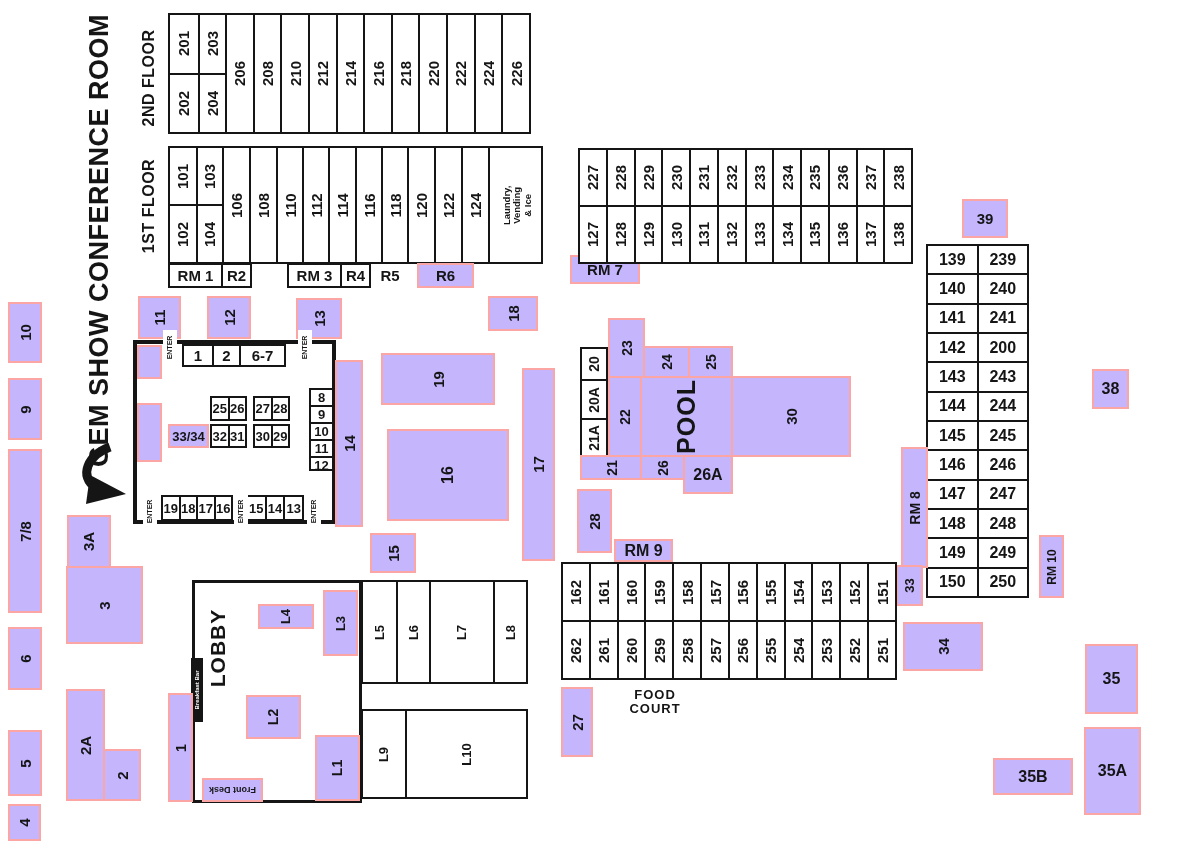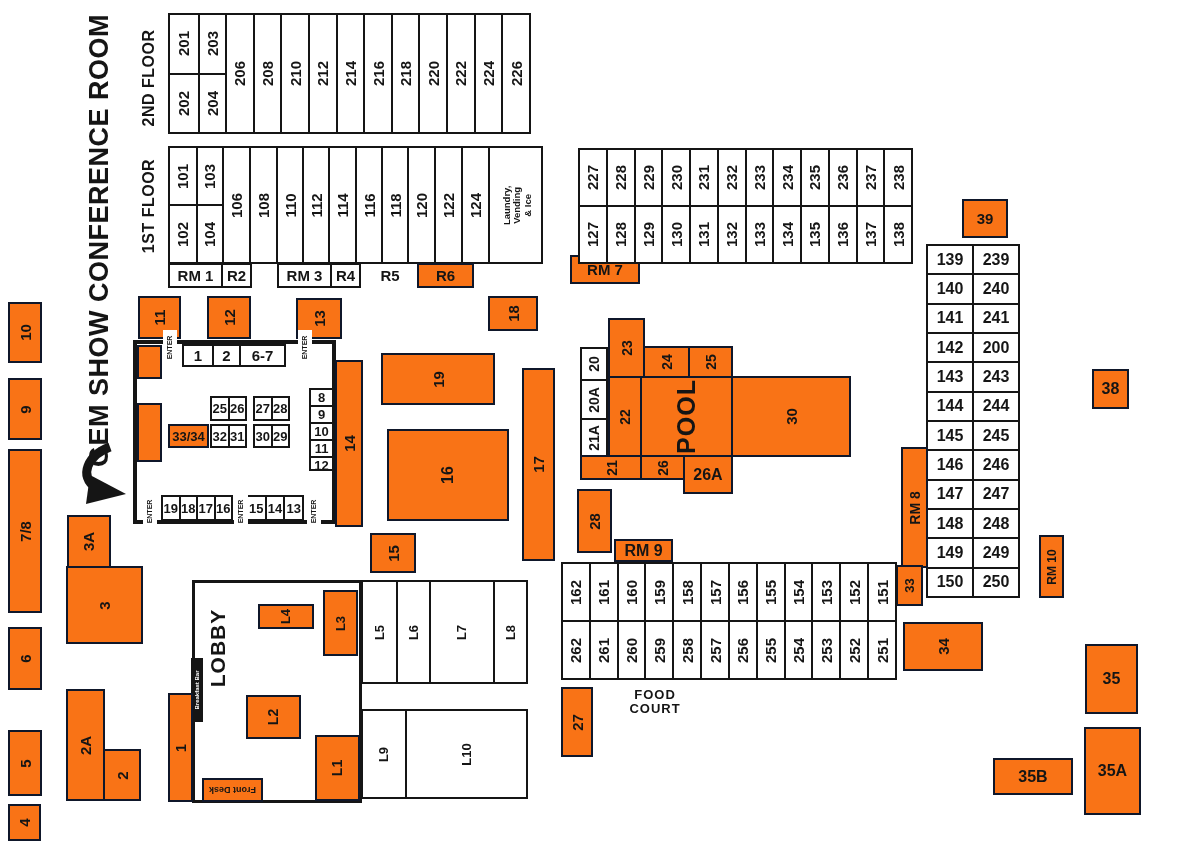--- a/index.html
+++ b/index.html
@@ -1,19 +1,19 @@
 <!DOCTYPE html>
 <html><head>
 <meta charset="utf-8">
 <style>
   *{margin:0;padding:0;box-sizing:border-box}
   body{background:#ddd;font-family:"Liberation Sans",sans-serif}
   #plan{position:relative;width:1200px;height:859px;background:#fff;color:#151515;overflow:hidden;font-weight:700}
   .abs{position:absolute}
-  .box{position:absolute;border:2px solid #0f172a;background:#f97316;display:flex;align-items:center;justify-content:center;font-weight:700;text-align:center}
+  .box{position:absolute;border:2px solid #fca5a5;background:#c4b5fd;display:flex;align-items:center;justify-content:center;font-weight:700;text-align:center}
   .noborder{border:none;background:transparent}
   .strip{position:absolute;border:2px solid #151515;background:#fff;display:flex}
   .vstrip{flex-direction:column}
   .cell{display:flex;align-items:center;justify-content:center;font-weight:700;flex:none}
   .grow{flex:1 1 auto}
   .hflow{display:flex;flex:1 1 auto}
   .row{display:flex;flex:1 1 auto}
   .colflex{display:flex;flex-direction:column;flex:1 1 auto}
   .bl{border-left:2px solid #151515}
   .bt{border-top:2px solid #151515}
@@ -162,21 +162,21 @@
         <span class="rot preline" style="font-size:9.5px">Laundry,
 Vending
 &amp; Ice</span>
       </div>
   </div>
 
   <div class="strip f15" style="left:168px;top:263px;width:84px;height:25px">
     <div class="cell grow">RM 1</div>
     <div class="cell bl" style="width:29px">R2</div>
   </div>
-  <div class="strip f15" style="left:277px;top:263px;width:84px;height:25px">
+  <div class="strip f15" style="left:287px;top:263px;width:84px;height:25px">
     <div class="cell grow">RM 3</div>
     <div class="cell bl" style="width:29px">R4</div>
   </div>
   <div class="box noborder f15" style="left:360px;top:263px;width:60px;height:25px">R5</div>
   <div class="box f15" style="left:417px;top:263px;width:57px;height:25px">R6</div>
   <div class="box f15" style="left:570px;top:255px;width:70px;height:29px">RM 7</div>
 
   <div class="strip vstrip f15" style="left:578px;top:148px;width:335px;height:116px">
     <div class="row nob">
         <div class="cell grow bl">
@@ -250,21 +250,21 @@
         <div class="cell grow bl">
           <span class="rot">137</span>
         </div>
         <div class="cell grow bl">
           <span class="rot">138</span>
         </div>
       </div>
   </div>
 
   <div class="box f15" style="left:962px;top:199px;width:46px;height:39px">39</div>
-  <div class="strip f16" style="left:926px;top:244px;width:94px;height:354px">
+  <div class="strip f16" style="left:926px;top:244px;width:103px;height:354px">
     <div class="colflex nobv">
         <div class="cell grow bt">
           <span>139</span>
         </div>
         <div class="cell grow bt">
           <span>140</span>
         </div>
         <div class="cell grow bt">
           <span>141</span>
         </div>

